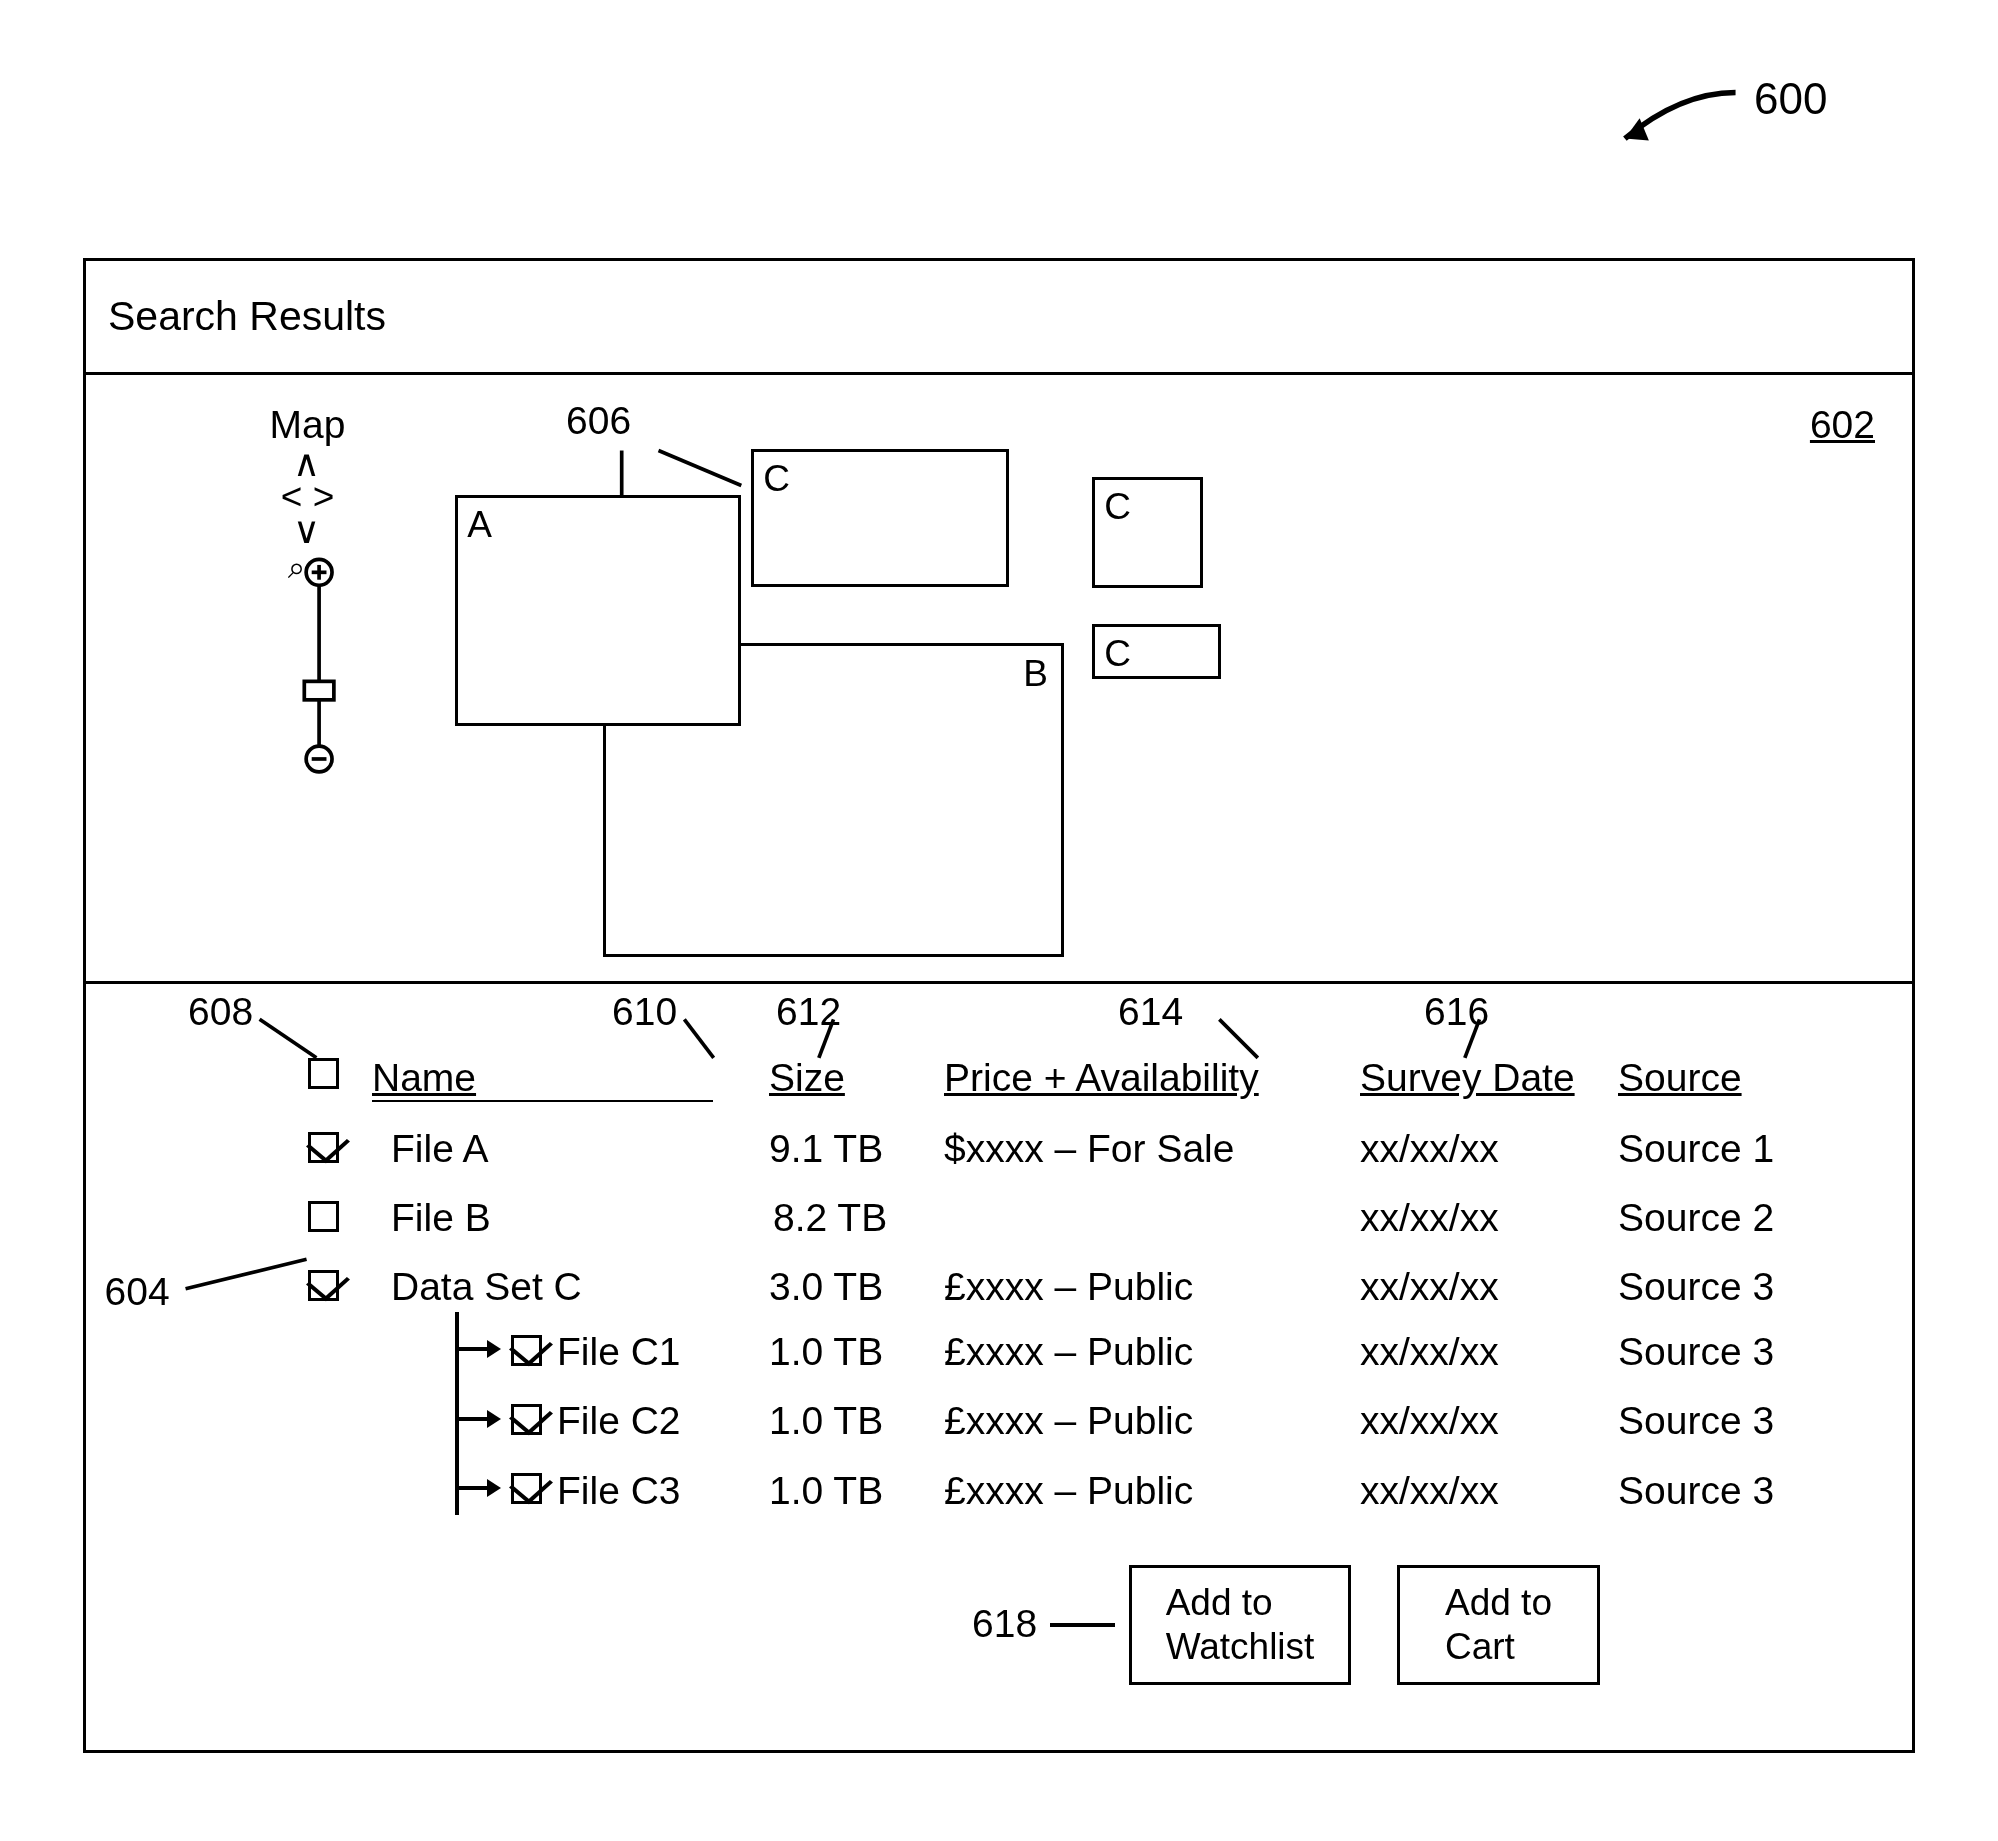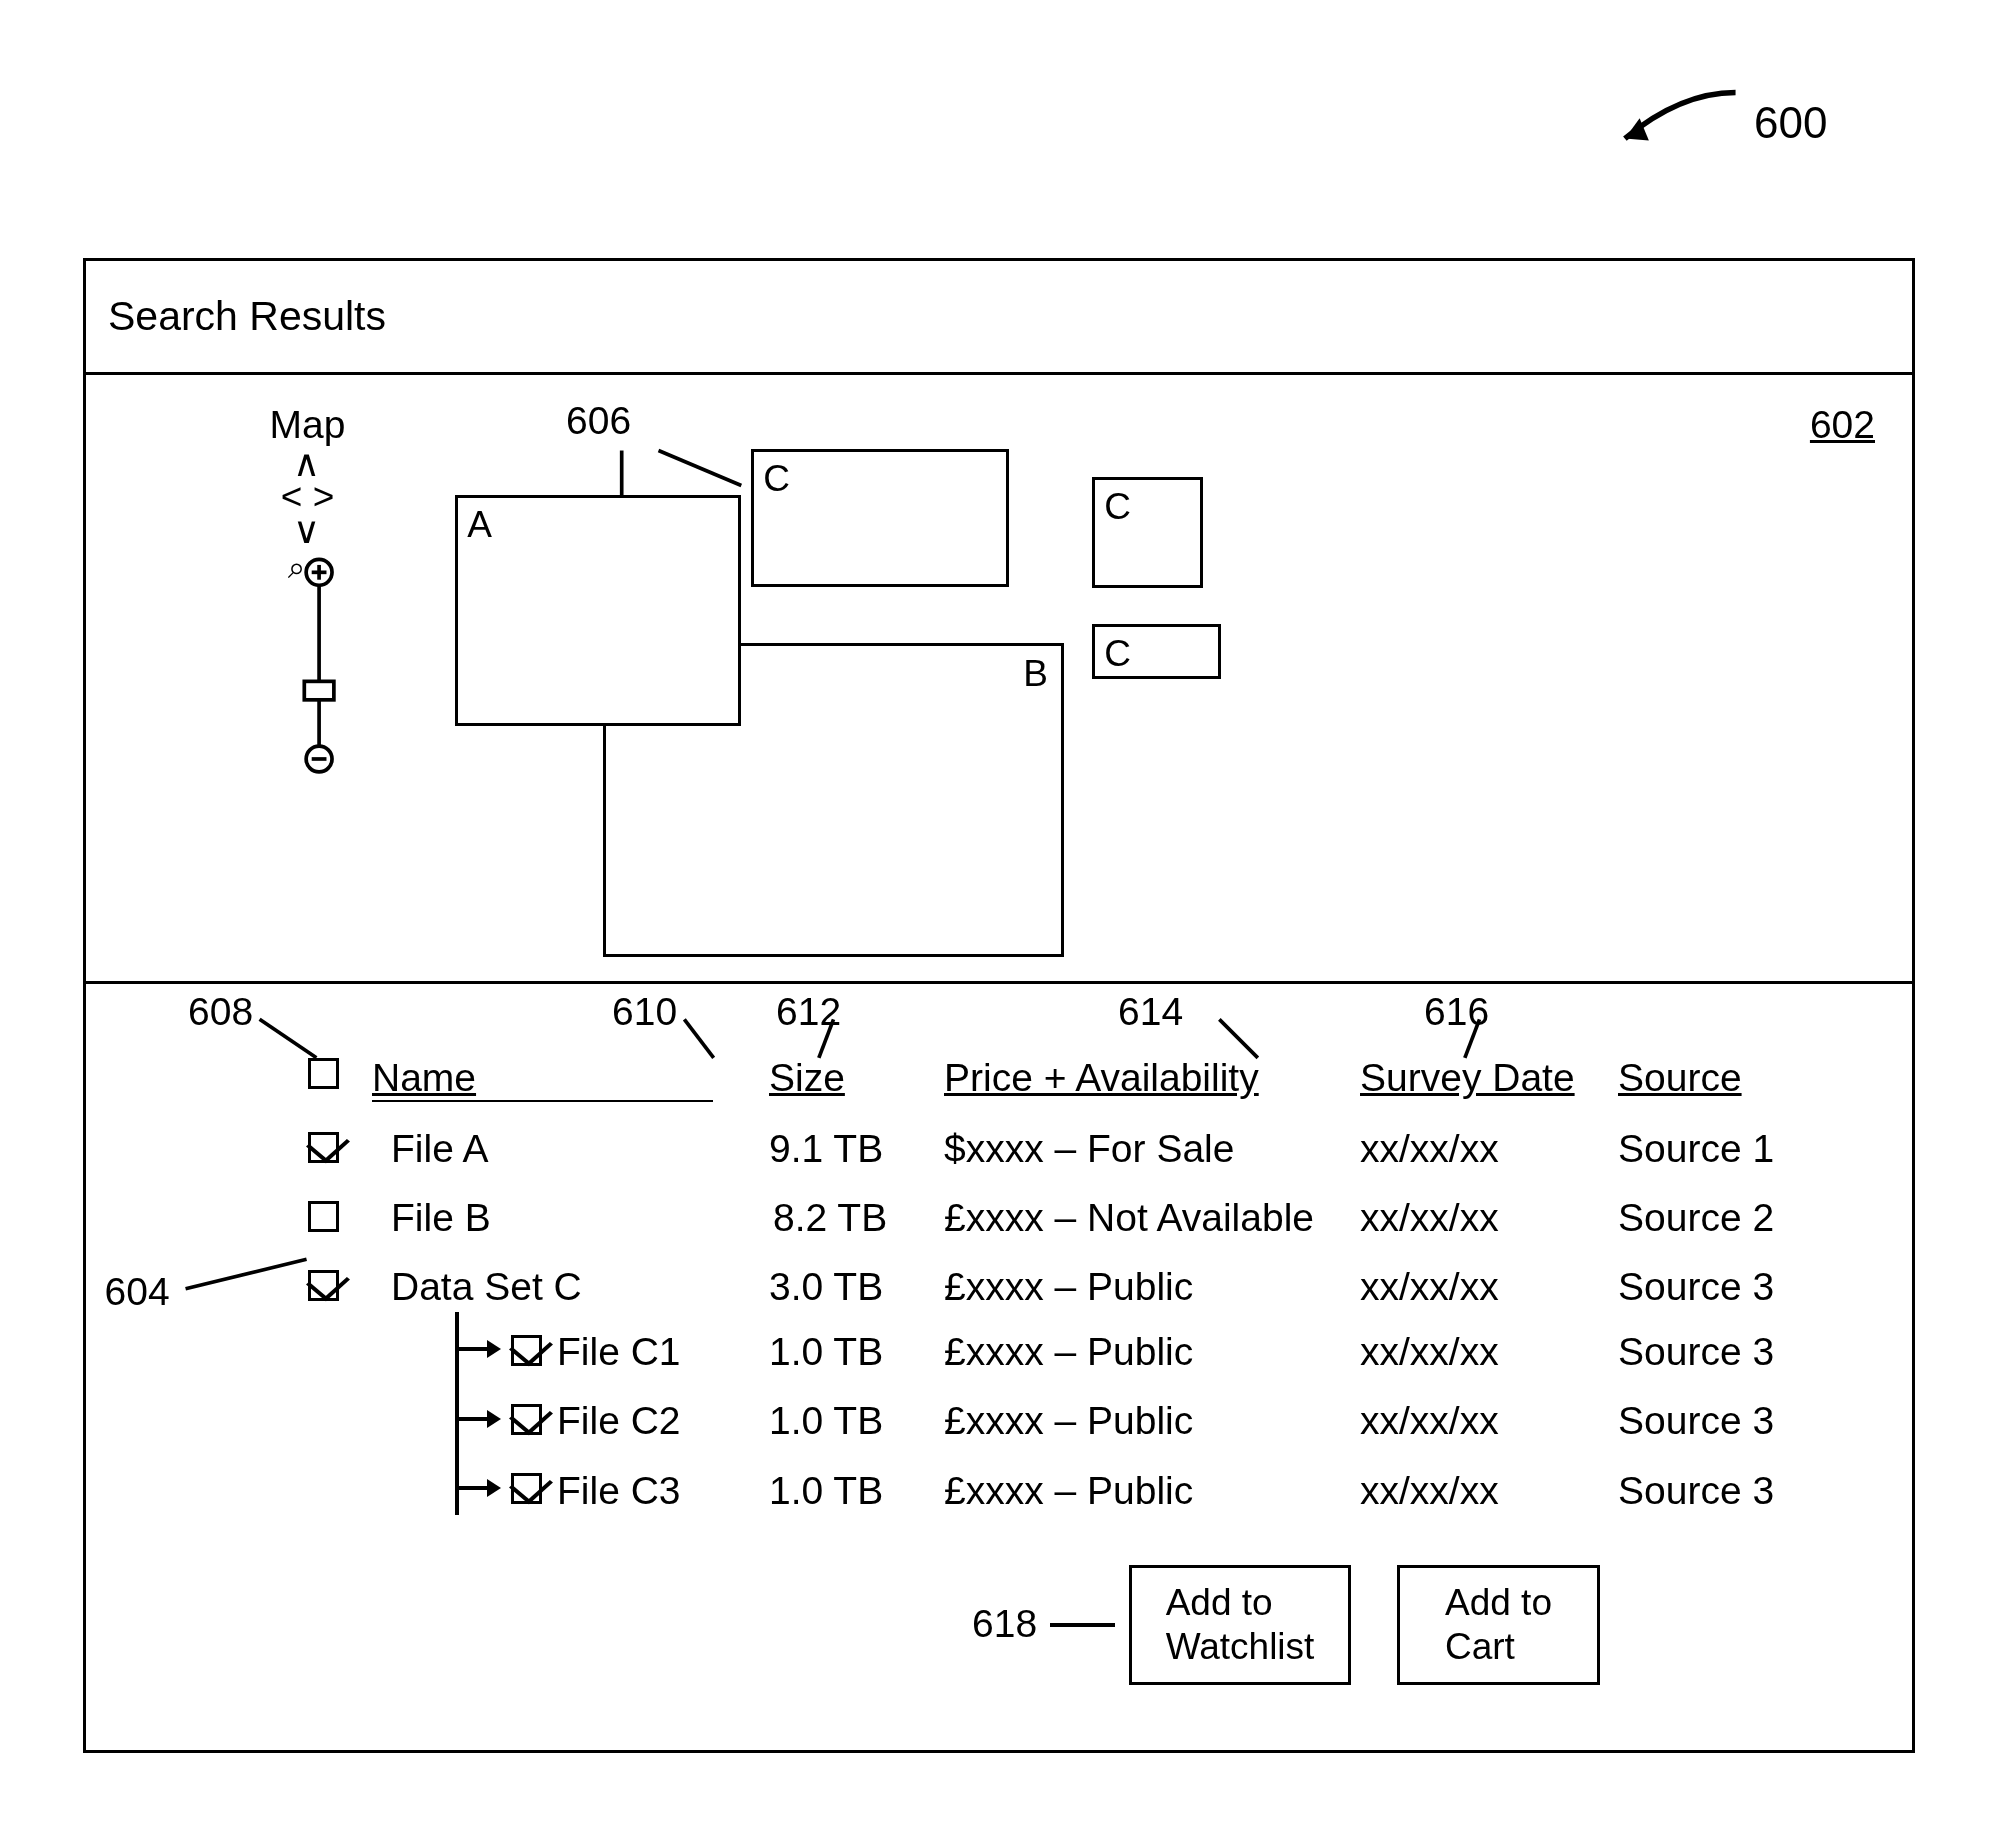--- a/index.html
+++ b/index.html
@@ -116,21 +116,21 @@
 </style>
 </head>
 <body>
 
 <div class="canvas">
 
   <svg class="abs" style="left:1597px; top:74px;" width="148" height="83" viewBox="0 0 160 90">
     <path d="M150 20 Q 90 20 30 70" stroke="#000" stroke-width="6" fill="none"></path>
     <polygon points="30,70 46,48 56,72" fill="#000"></polygon>
   </svg>
-  <div class="abs fig-num" style="left:1754px; top:74px;margin-top:24px;">600</div>
+  <div class="abs fig-num" style="left:1754px; top:74px;">600</div>
 
   <div class="abs outer-frame" style="left:83px; top:258px; width:1832px; height:1495px;">
 
     <div class="title-bar">
       <span>Search Results</span>
     </div>
 
     <div class="map-panel" style="height:609px;">
 
       <div class="abs panel-ref" style="right:37px; top:28px;">602</div>
@@ -223,21 +223,20 @@
       <div class="abs" style="left:222px; top:148px;"><span class="chk checked"></span></div>
       <div class="abs cell" style="left:305px; top:143px;">File A</div>
       <div class="abs cell" style="left:683px; top:143px;">9.1 TB</div>
       <div class="abs cell" style="left:858px; top:143px;">$xxxx – For Sale</div>
       <div class="abs cell" style="left:1274px; top:143px;">xx/xx/xx</div>
       <div class="abs cell" style="left:1532px; top:143px;">Source 1</div>
 
       <div class="abs" style="left:222px; top:217px;"><span class="chk"></span></div>
       <div class="abs cell" style="left:305px; top:212px;">File B</div>
       <div class="abs cell" style="left:687px; top:212px;">8.2 TB</div>
-      <div class="abs cell" style="left:858px; top:212px;">£xxxx – Not Available</div>
       <div class="abs cell" style="left:1274px; top:212px;">xx/xx/xx</div>
       <div class="abs cell" style="left:1532px; top:212px;">Source 2</div>
 
       <div class="abs" style="left:222px; top:286px;"><span class="chk checked"></span></div>
       <div class="abs cell" style="left:305px; top:281px;">Data Set C</div>
       <div class="abs cell" style="left:683px; top:281px;">3.0 TB</div>
       <div class="abs cell" style="left:858px; top:281px;">£xxxx – Public</div>
       <div class="abs cell" style="left:1274px; top:281px;">xx/xx/xx</div>
       <div class="abs cell" style="left:1532px; top:281px;">Source 3</div>
 

